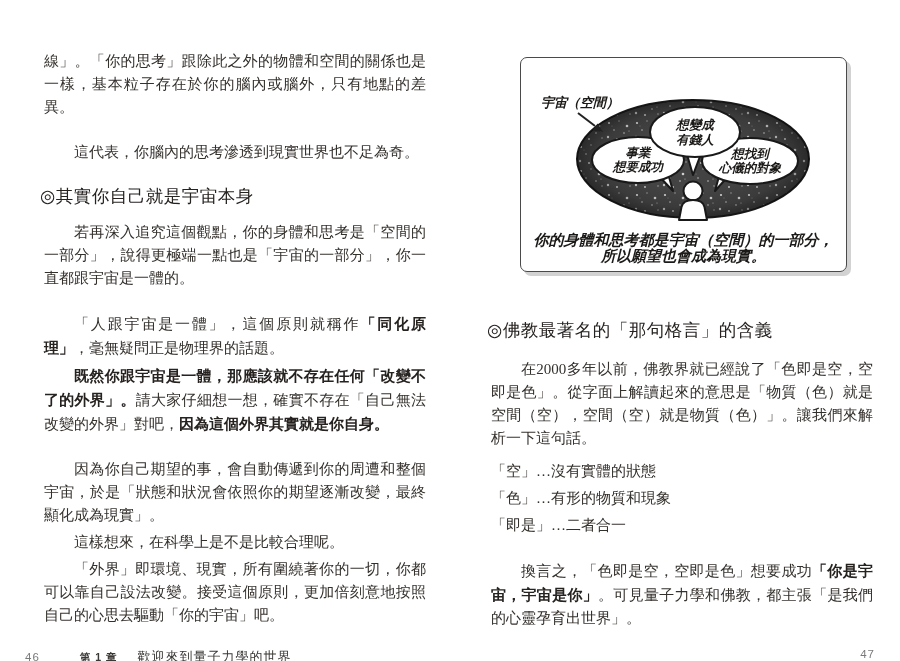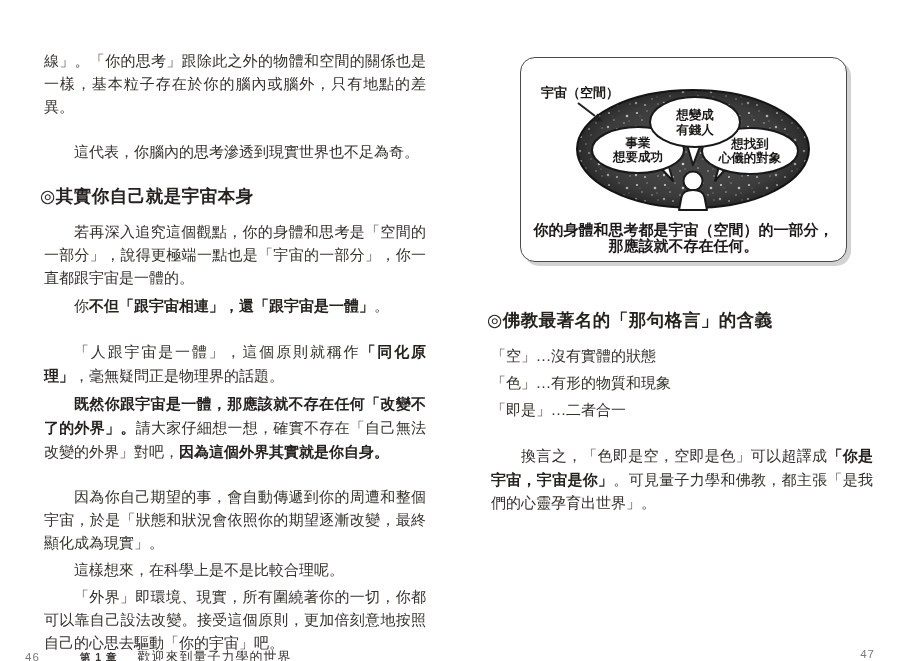--- a/index.html
+++ b/index.html
@@ -12,34 +12,35 @@
   .column { position:absolute; top:46px; width:390px; }
   .col-left  { left:40px; }
   .col-right { left:487px; }
 
   p { margin:4px; font-size:15px; line-height:23px; text-align:justify; }
   .indent { text-indent:2em; }
   .gap { margin-top:22px; }
 
   h2 {
     font-family:"Liberation Sans","DejaVu Sans",sans-serif;
-    font-size:17.5px; font-weight:700; color:#262220;
+    font-size:17.5px; font-weight:400; color:#262220;
     margin:20px 0 13px 0; letter-spacing:0.5px;
   }
   .b {
     font-family:"Liberation Sans","DejaVu Sans",sans-serif;
     font-weight:700; color:#262220;
   }
 
   
   .figure-box {
     box-sizing:border-box; width:327px; margin:11px 0 0 33px;
-    background:#fff; border:1.5px solid #4a4a4a; border-radius:15px;
+    background:#fff; border:1.5px solid #4a4a4a; border-radius:7px;
     box-shadow:4px 4px 0 #d2d2d2;
-    padding:2px 0 7px 0;
+    padding:12px 0 7px 0;
+    font-style:italic;
   }
   .dia { display:block; }
   .dia text {
     font-family:"Liberation Sans","DejaVu Sans",sans-serif;
     font-size:12.5px; font-weight:600; fill:#1c1a18;
   }
   .dia text.lbl { font-size:13px; }
   .fig-caption {
     margin-top:10px; text-align:center;
     font-family:"Liberation Sans","DejaVu Sans",sans-serif;
@@ -62,21 +63,20 @@
 </head>
 <body>
 
 <div class="column col-left">
   <p>線」。「你的思考」跟除此之外的物體和空間的關係也是一樣，基本粒子存在於你的腦內或腦外，只有地點的差異。</p>
   <p class="indent gap">這代表，你腦內的思考滲透到現實世界也不足為奇。</p>
 
   <h2>◎其實你自己就是宇宙本身</h2>
 
   <p class="indent">若再深入追究這個觀點，你的身體和思考是「空間的一部分」，說得更極端一點也是「宇宙的一部分」，你一直都跟宇宙是一體的。</p>
-  <p class="indent"><span>你</span><span class="b">不但「跟宇宙相連」，還「跟宇宙是一體」</span><span>。</span></p>
 
   <p class="indent gap"><span>「人跟宇宙是一體」，這個原則就稱作</span><span class="b">「同化原理」</span><span>，毫無疑問正是物理界的話題。</span></p>
   <p class="indent"><span class="b">既然你跟宇宙是一體，那應該就不存在任何「改變不了的外界」。</span><span>請大家仔細想一想，確實不存在「自己無法改變的外界」對吧，</span><span class="b">因為這個外界其實就是你自身。</span></p>
 
   <p class="indent gap">因為你自己期望的事，會自動傳遞到你的周遭和整個宇宙，於是「狀態和狀況會依照你的期望逐漸改變，最終顯化成為現實」。</p>
   <p class="indent">這樣想來，在科學上是不是比較合理呢。</p>
   <p class="indent">「外界」即環境、現實，所有圍繞著你的一切，你都可以靠自己設法改變。接受這個原則，更加倍刻意地按照自己的心思去驅動「你的宇宙」吧。</p>
 </div>
 
 <div class="column col-right">
@@ -126,34 +126,35 @@
       <text x="174" y="59" text-anchor="middle">想變成</text>
       <text x="174" y="74" text-anchor="middle">有錢人</text>
       <text x="117" y="87" text-anchor="middle">事業</text>
       <text x="117" y="101" text-anchor="middle">想要成功</text>
       <text x="229" y="88" text-anchor="middle">想找到</text>
       <text x="229" y="102" text-anchor="middle">心儀的對象</text>
     </svg>
 
     <div class="fig-caption">
       <div>你的身體和思考都是宇宙（空間）的一部分，</div>
-      <div>那應該就不存在任何。</div>
+      <div>所以願望也會成為現實。</div>
     </div>
   </div>
 
   <h2 class="heading-right">◎佛教最著名的「那句格言」的含義</h2>
 
+  <p class="indent para-buddhism">在2000多年以前，佛教界就已經說了「色即是空，空即是色」。從字面上解讀起來的意思是「物質（色）就是空間（空），空間（空）就是物質（色）」。讓我們來解析一下這句話。</p>
 
   <div class="defs gap">
     <p>「空」…沒有實體的狀態</p>
     <p>「色」…有形的物質和現象</p>
     <p>「即是」…二者合一</p>
   </div>
 
-  <p class="indent gap"><span>換言之，「色即是空，空即是色」可以超譯成</span><span class="b">「你是宇宙，宇宙是你」</span><span>。可見量子力學和佛教，都主張「是我們的心靈孕育出世界」。</span></p>
+  <p class="indent gap"><span>換言之，「色即是空，空即是色」想要成功</span><span class="b">「你是宇宙，宇宙是你」</span><span>。可見量子力學和佛教，都主張「是我們的心靈孕育出世界」。</span></p>
 </div>
 
 <div class="footer footer-left">
   <span class="pagenum">46</span>
   <span class="chapter">第 1 章</span>
   <span class="chapter-title">歡迎來到量子力學的世界</span>
 </div>
 <div class="footer footer-right pagenum">47</div>
 
 </body></html>

